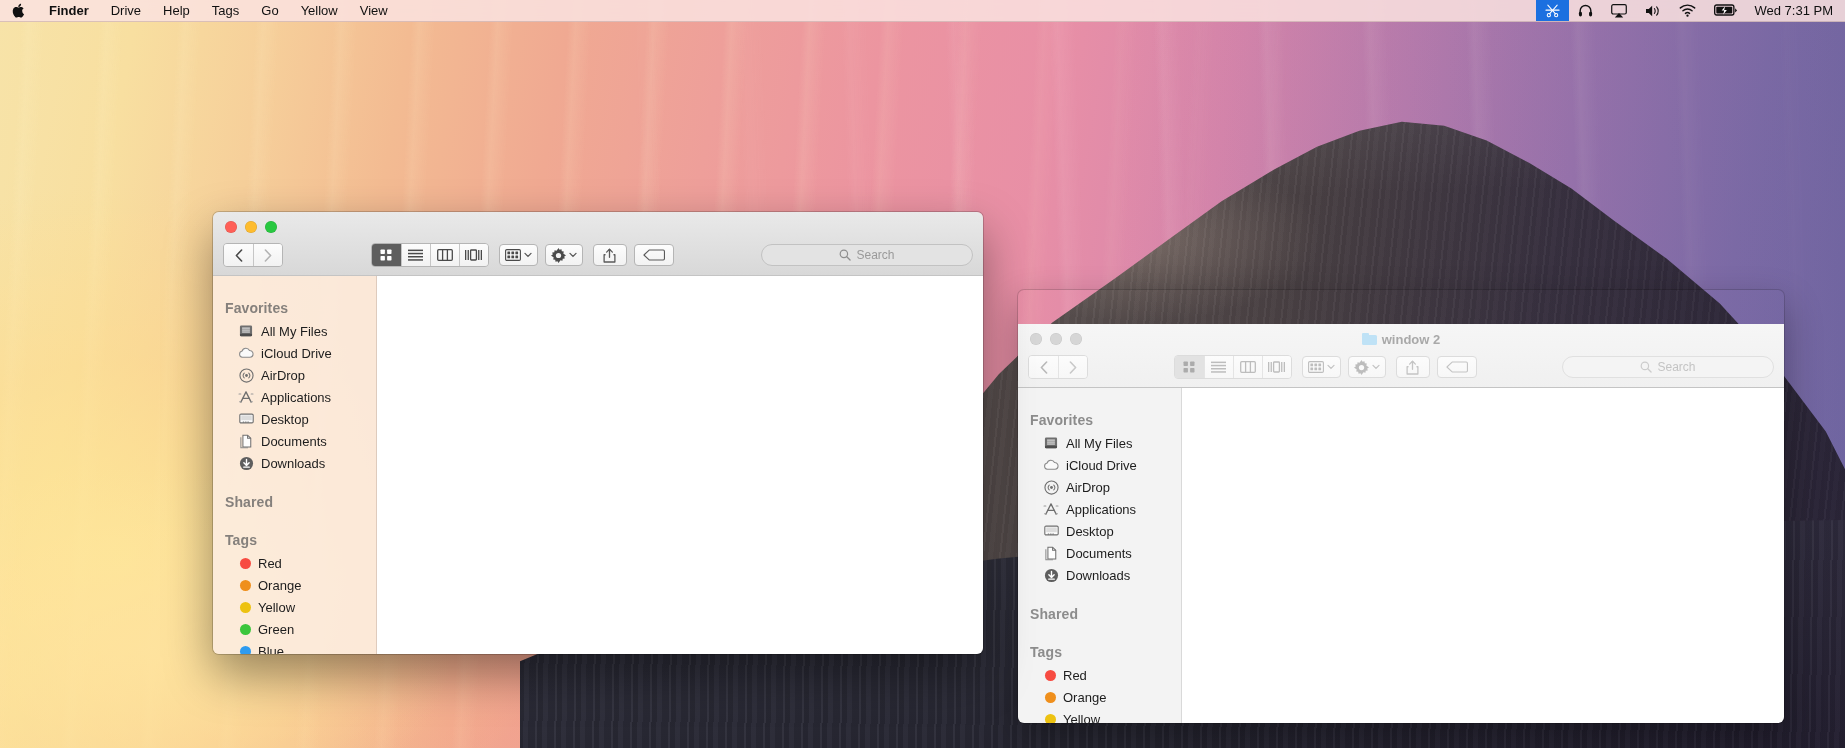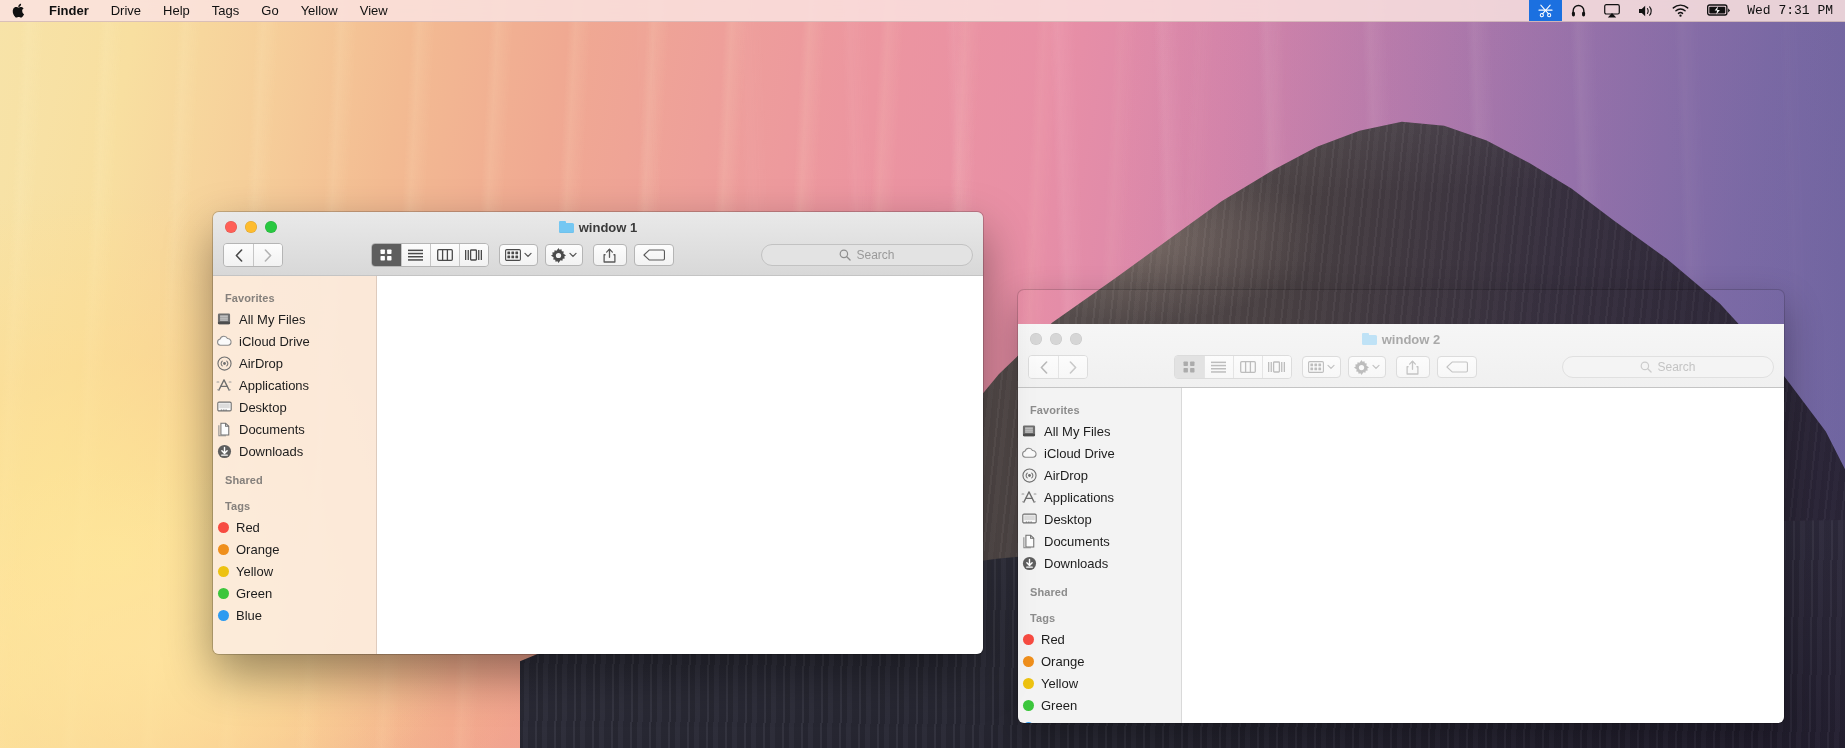--- a/index.html
+++ b/index.html
@@ -115,21 +115,21 @@
     backdrop-filter:blur(18px); -webkit-backdrop-filter:blur(18px);
     display:flex; align-items:center;
     font-size:13px; color:#101010; z-index:60;
     border-bottom:1px solid rgba(120,90,90,0.25);
   }
   .mb-left { display:flex; align-items:center; height:100%; }
   .mb-item { padding:0 11px; height:100%; display:flex; align-items:center;
              white-space:nowrap; line-height:1; }
   .mb-item.apple { padding:0 13px 0 12px; font-size:15px; }
   .mb-item.bold { font-weight:bold; }
-  .mb-right { margin-left:auto; display:flex; align-items:flex-start; height:100%;font-family:Liberation Mono, monospace; }
+  .mb-right { margin-left:auto; display:flex; align-items:flex-start; height:100%; }
   .mb-status { padding:0 9px; height:100%; display:flex; align-items:center; }
   .mb-status.hl { background:#1b70e0; color:#fff; }
   .mb-clock { padding:0 12px 0 7px; height:100%; display:flex; align-items:center;
               font-size:13px; white-space:nowrap; }
   .mb-right svg { display:block; }
 
   
   .finder {
     position:absolute; border-radius:6px; overflow:hidden;
     display:flex; flex-direction:column;
@@ -235,27 +235,27 @@
   
   #window1 .sidebar {
     background:rgba(252,236,224,0.90);
     border-right:1px solid rgba(170,150,140,0.35);
   }
   #window2 .sidebar {
     background:#f3f3f3;
     border-right:1px solid #d9d9d9;
   }
   .sb-head {
-    font-size:11px; font-weight:bold; color:#85807c;
-    padding:4px 0 4px 12px; letter-spacing:.1px;
+    font-size:14px; font-weight:bold; color:#85807c;
+    padding:4px 0 4px 12px; letter-spacing:.1px;margin-top:8px;
   }
   #window2 .sb-head { color:#8c8c8c; }
   .sb-item {
     display:flex; align-items:center; gap:7px; height:22px;
-    padding-left:3px; color:#1d1d1d; white-space:nowrap;
+    padding-left:25px; color:#1d1d1d; white-space:nowrap;
   }
   .sb-icon { width:16px; height:16px; flex:0 0 16px; display:flex;
              align-items:center; justify-content:center; }
   .sb-icon svg { display:block; }
   .sb-dot { width:11px; height:11px; border-radius:50%; flex:0 0 11px; margin-left:2px; }
   .sb-label { line-height:1; }
 
   .content { flex:1 1 auto; background:#ffffff; }
 </style>
 </head>
@@ -348,27 +348,20 @@
     </div>
   </div>
 
   <div class="finder active" id="window1">
     <div class="chrome">
       <div class="lights">
         <div class="light red"></div>
         <div class="light yellow"></div>
         <div class="light green"></div>
       </div>
-      <div class="title">
-        <span class="folder-ico">
-          <span class="tab"></span>
-            <span class="body"></span>
-        </span>
-        <span>window 1</span>
-      </div>
 
       <div class="toolbar">
         <div class="seg nav">
           <div class="btn">
             <svg width="8" height="13" viewBox="0 0 8 13">
                 <path d="M6.6 1 L1.4 6.5 L6.6 12" stroke="#4a4a4a" stroke-width="1.6" fill="none" stroke-linecap="round" stroke-linejoin="round"></path>
               </svg>
           </div>
           <div class="btn">
             <svg width="8" height="13" viewBox="0 0 8 13">

